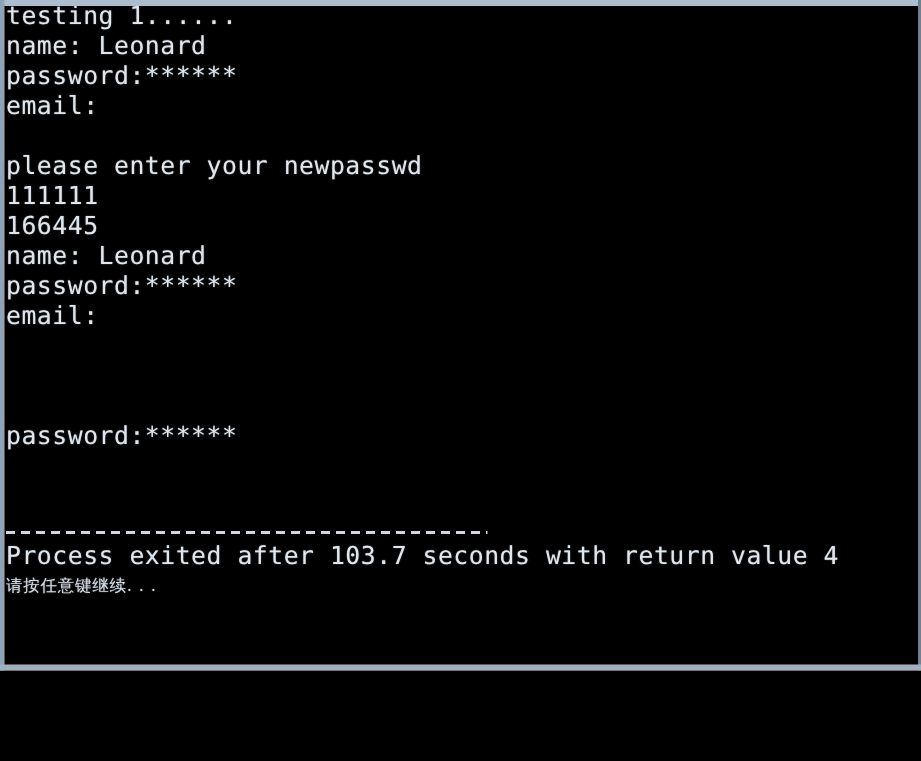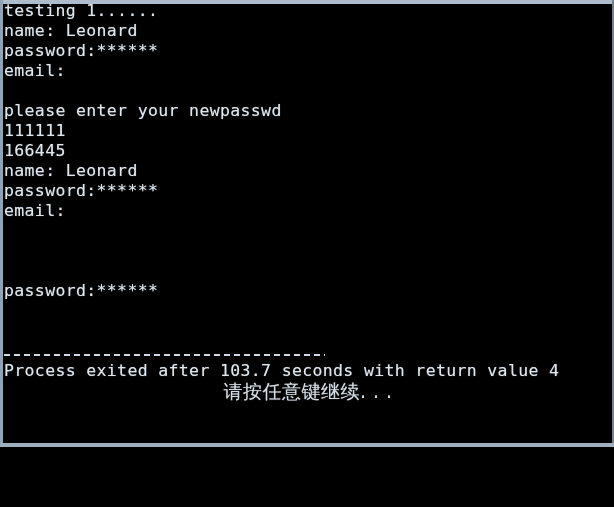--- a/index.html
+++ b/index.html
@@ -77,24 +77,23 @@
     height: 2px;
     background: repeating-linear-gradient(
         to right,
         #cfd8e0 0px, #cfd8e0 6px,
         #000000 6px, #000000 10px);
   }
 
   
   .line.cjk {
     font-family: "DejaVu Sans", "Liberation Sans", sans-serif;
-    font-size: 19px;
+    font-size: 11px;
     letter-spacing: 0.5px;
     color: #d5dde4;
-    text-align: center;
   }
   .line.ime {
     font-family: "DejaVu Sans", "Liberation Sans", sans-serif;
     font-size: 15.5px;
     letter-spacing: 0.5px;
     color: #c9d2da;
   }
 </style>
 </head>
 <body>

